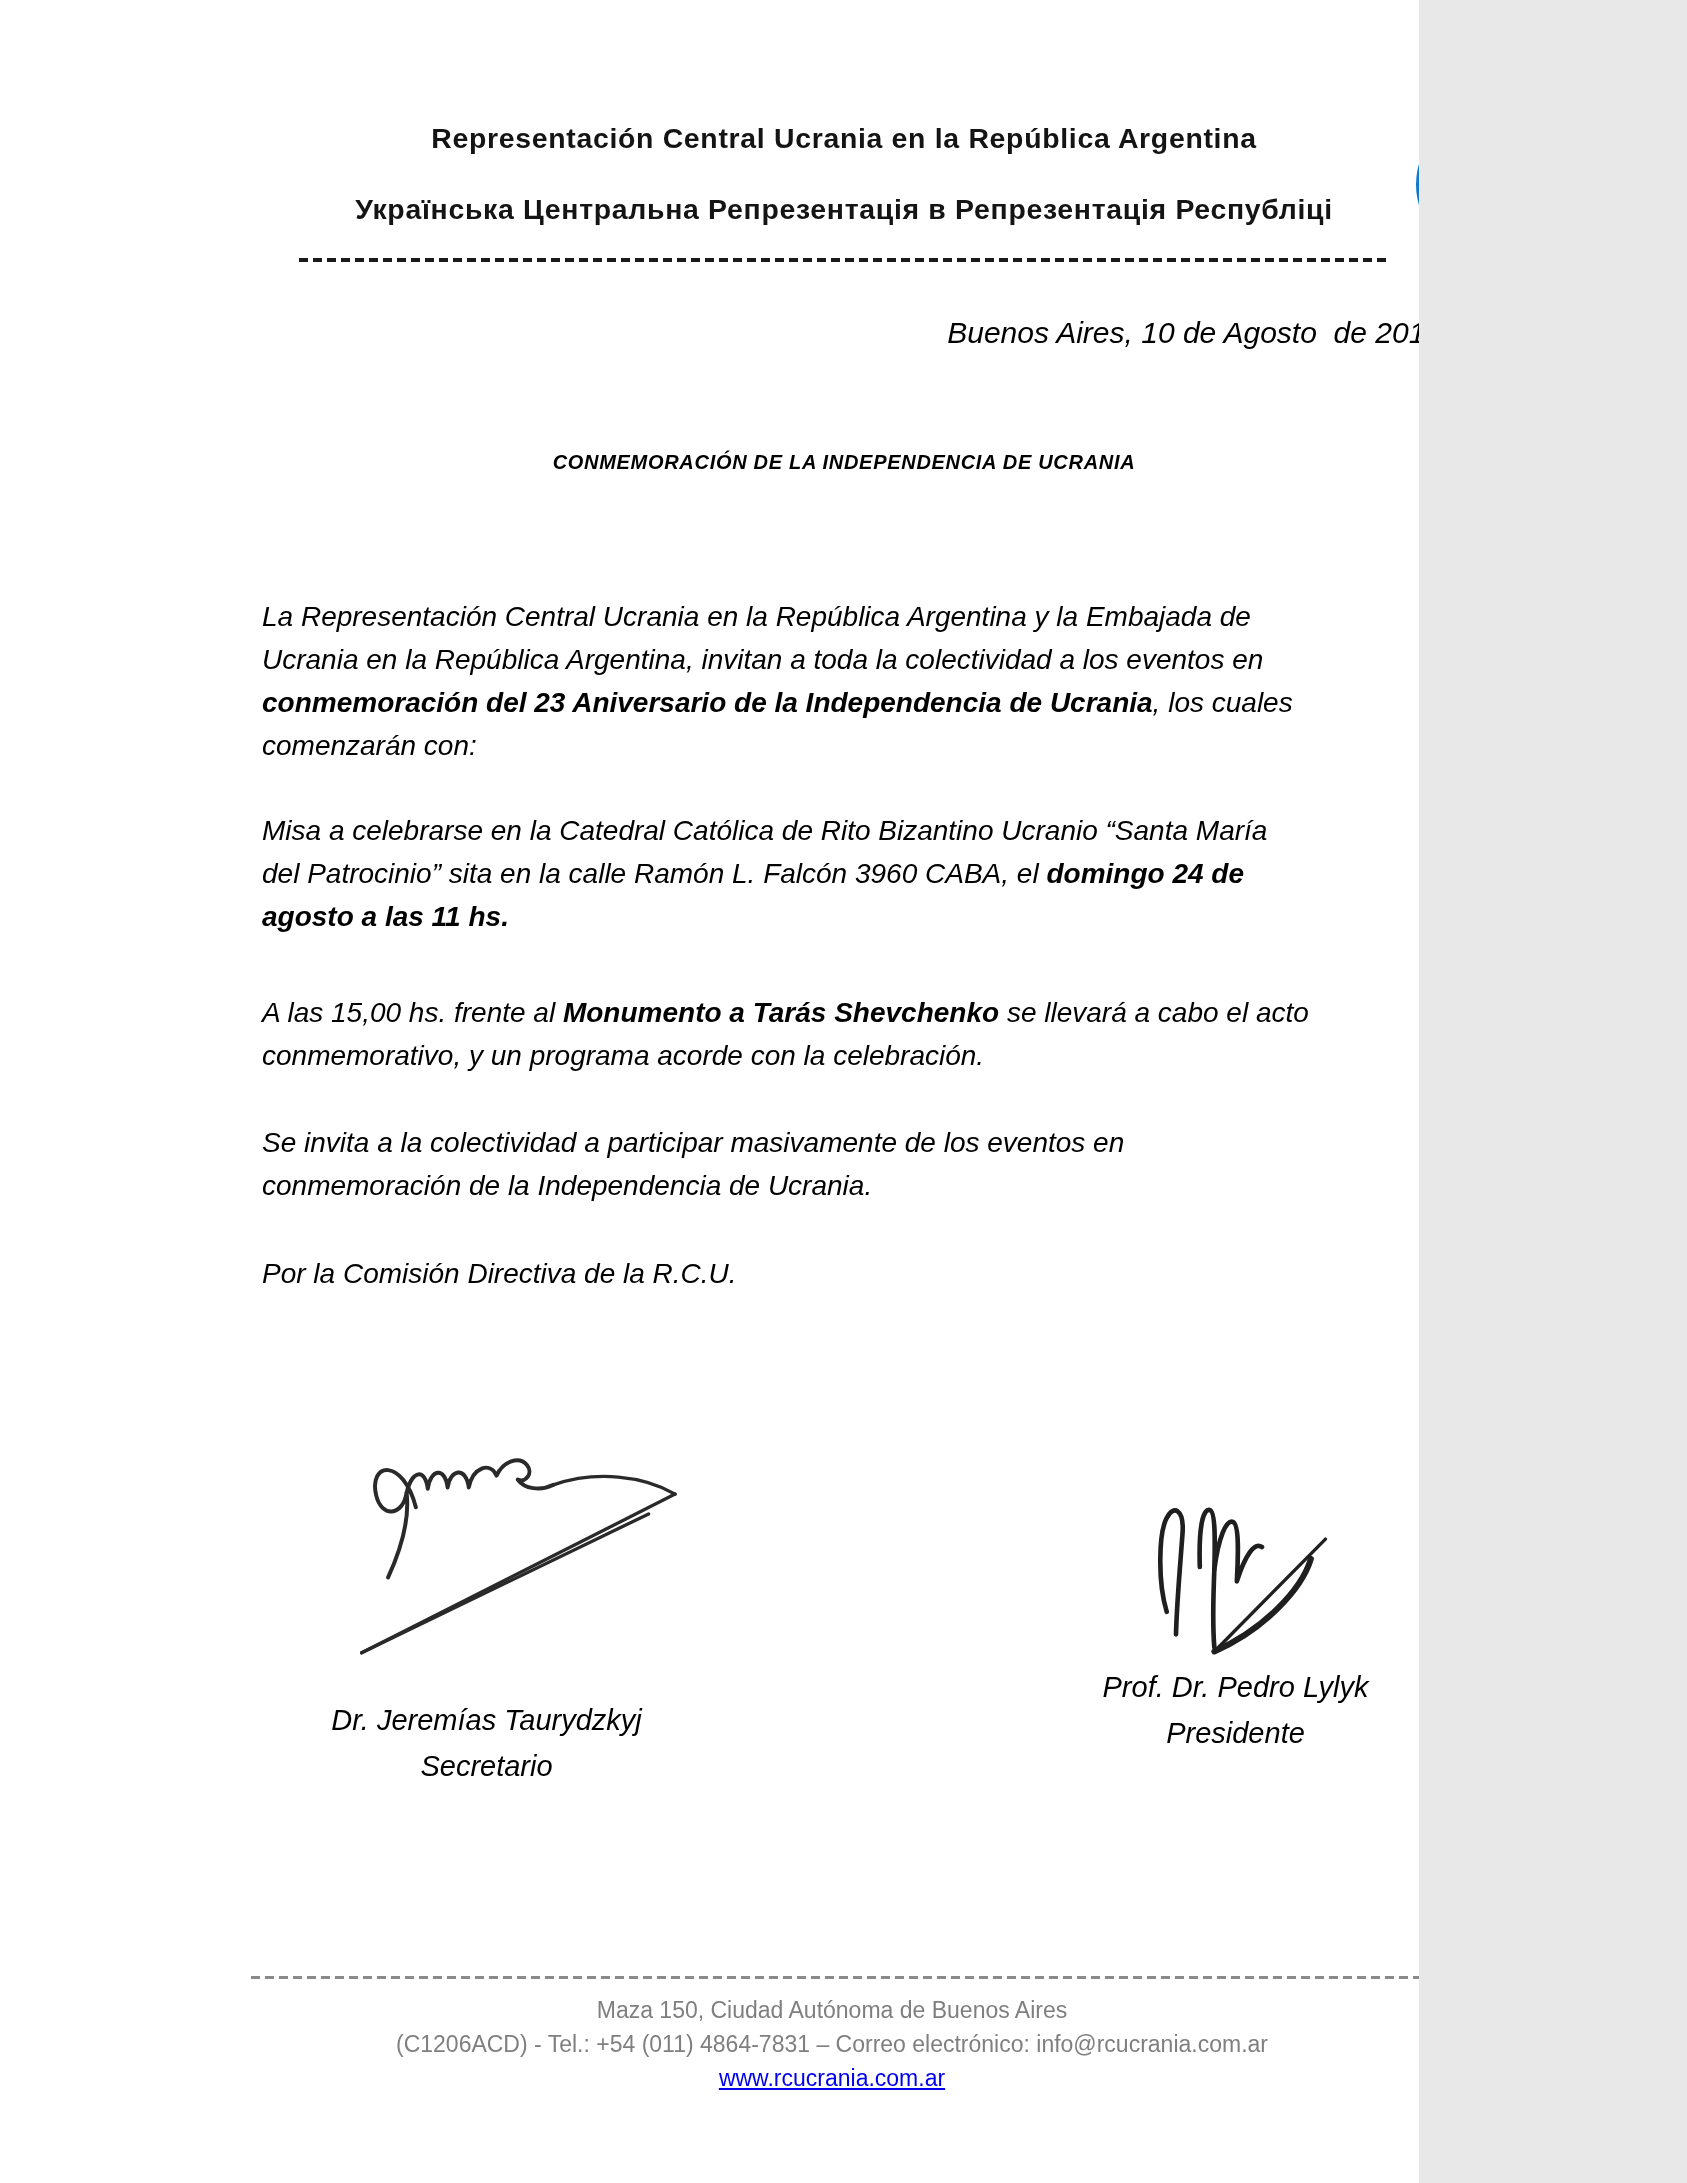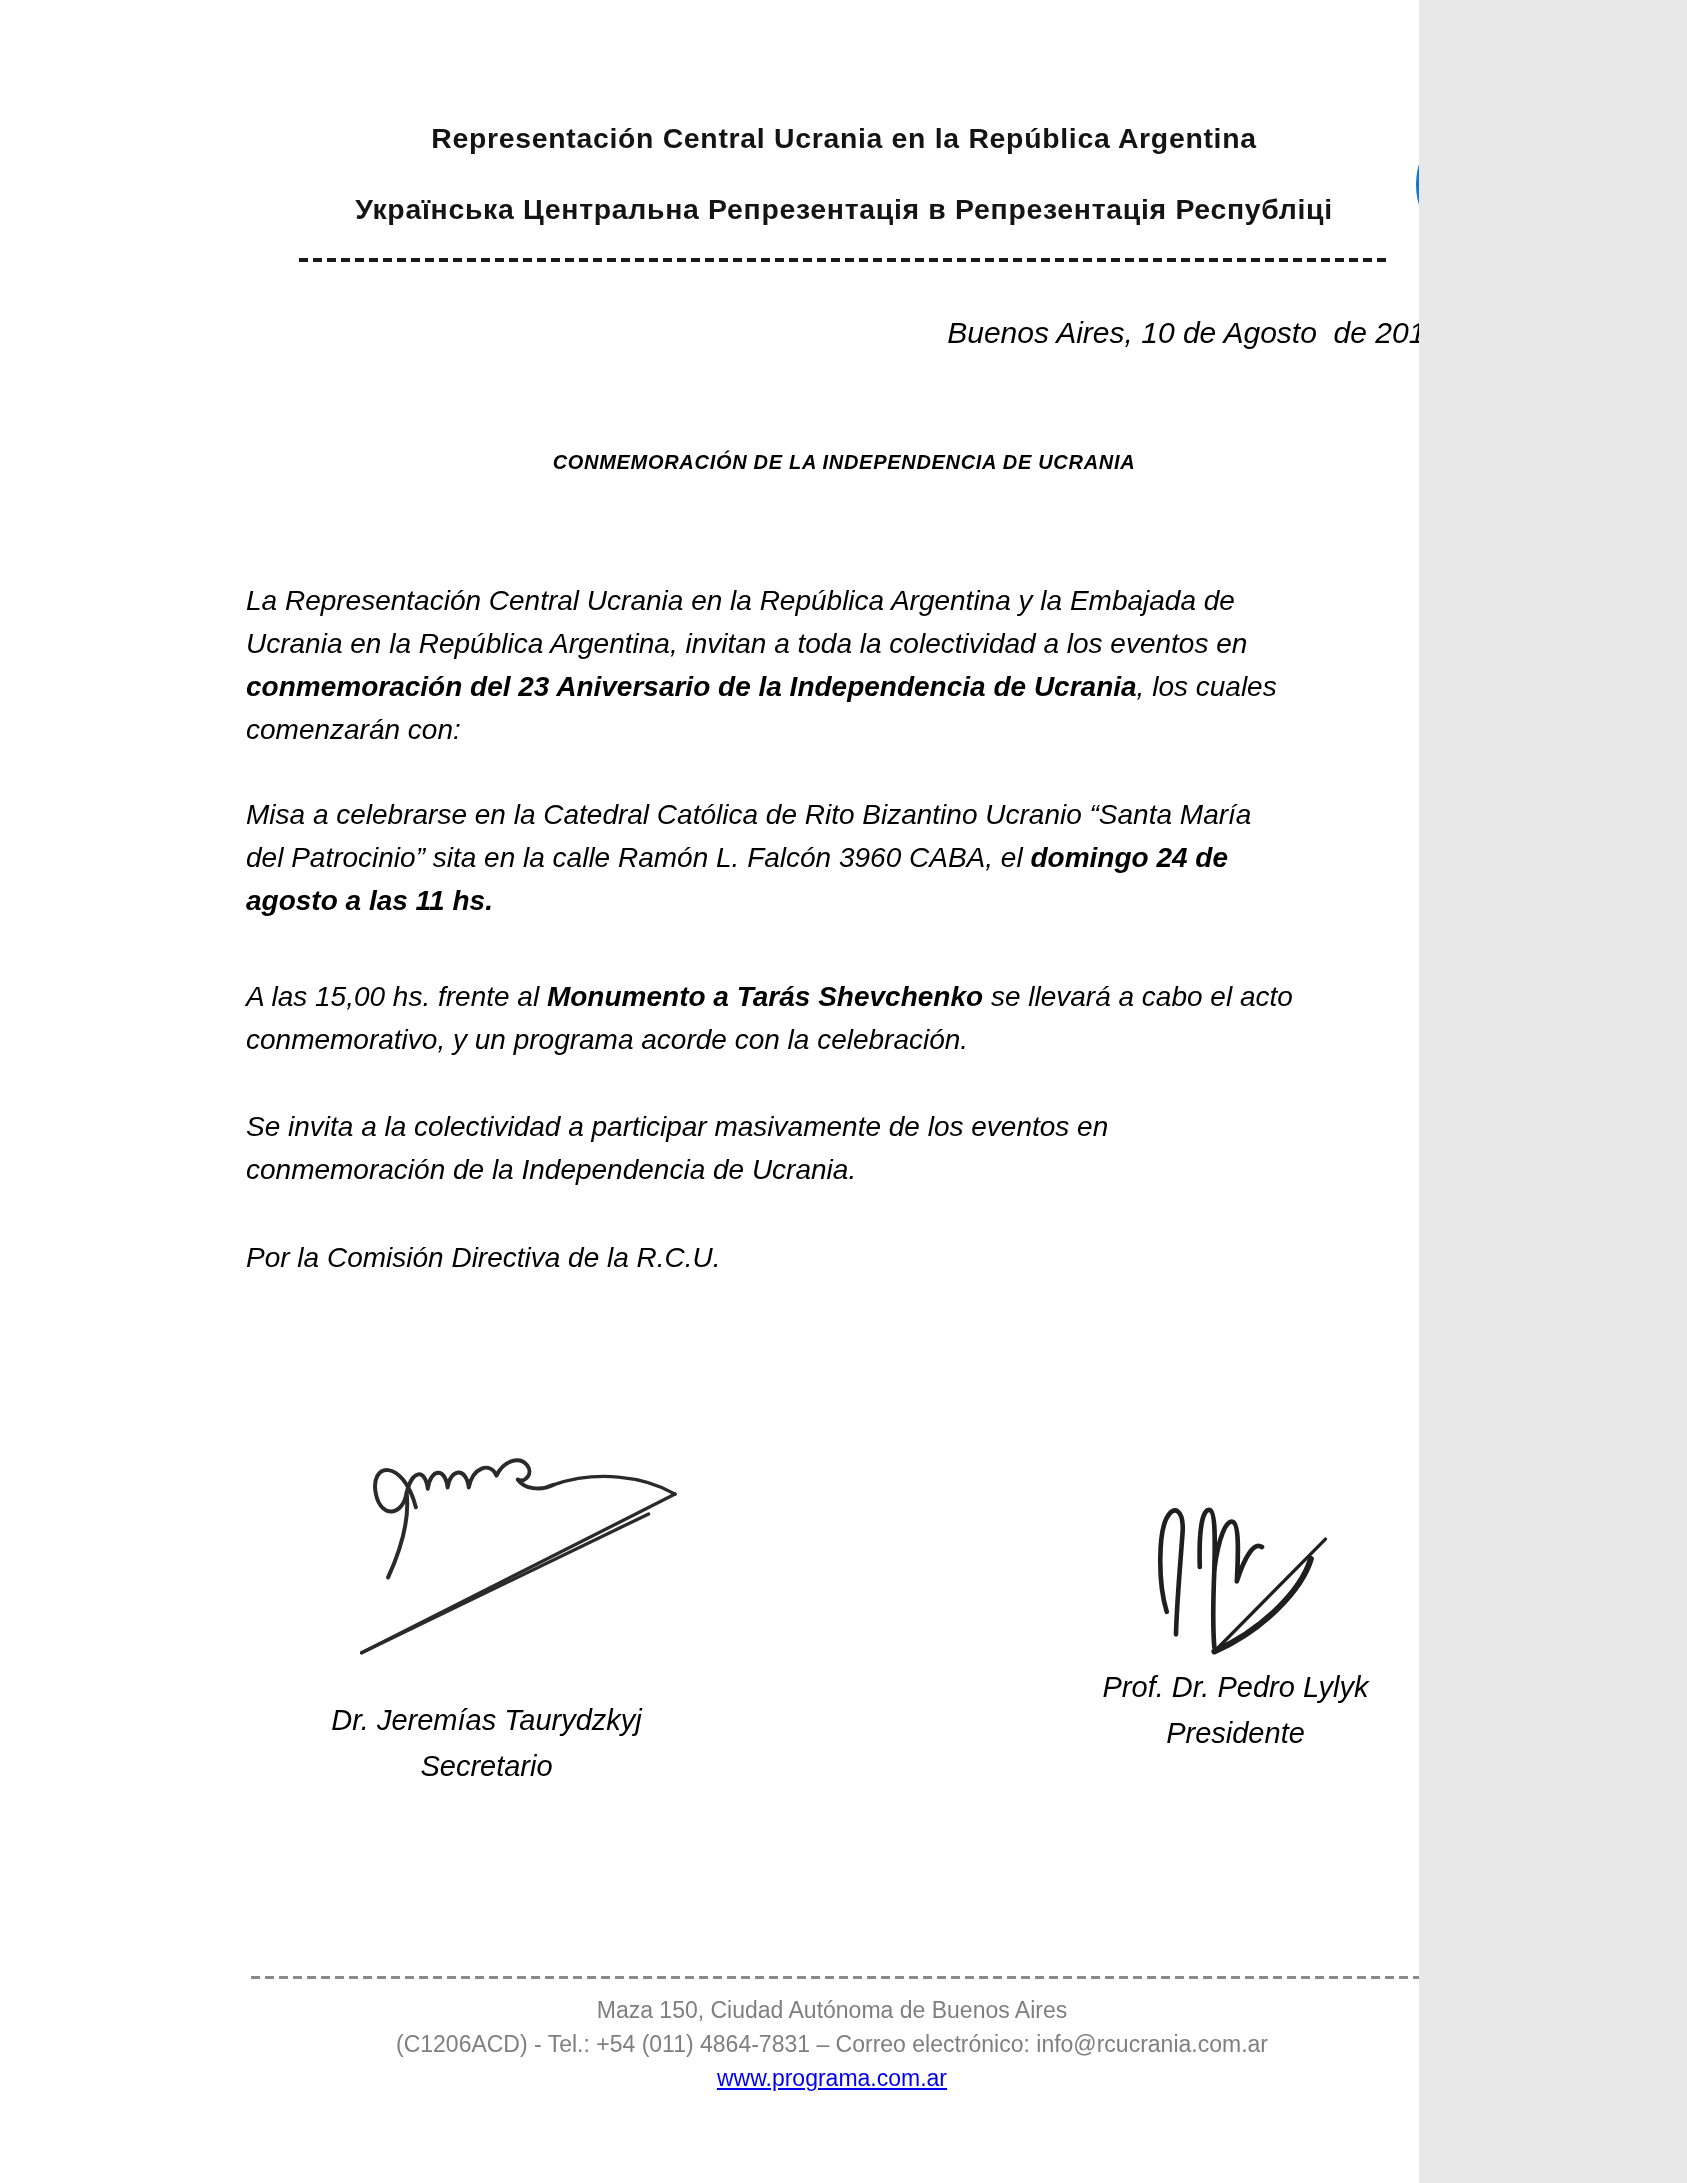--- a/index.html
+++ b/index.html
@@ -33,21 +33,21 @@
   }
   .letter-title{
     position:absolute;top:451px;left:246px;width:1196px;
     text-align:center;font-weight:bold;font-style:italic;
     font-size:20px;letter-spacing:0.7px;color:#000;white-space:pre;
   }
   
   .bp{
     position:absolute;left:246px;width:1224px;
     font-style:italic;font-size:28px;line-height:43px;
-    color:#000;white-space:pre-wrap;margin:0;
+    color:#000;white-space:pre-wrap;margin:16px;
   }
   .b{font-weight:bold;}
   
   .sig-svg{position:absolute;}
   .sig-block{
     position:absolute;width:463px;top:1664px;
     text-align:center;font-style:italic;font-size:29px;line-height:46px;
     color:#000;
   }
   .sig-left{left:255px;margin-top:33px;}
@@ -137,17 +137,17 @@
   </div>
   <div class="sig-block sig-right">
     <div>Prof. Dr. Pedro Lylyk</div>
     <div>Presidente</div>
   </div>
 
   <div class="dash-line footer-dash"></div>
   <div class="footer">
     <div>Maza 150, Ciudad Autónoma de Buenos Aires</div>
     <div>(C1206ACD) - Tel.: +54 (011) 4864-7831 – Correo electrónico: info@rcucrania.com.ar</div>
-    <div><a>www.programa.com.ar</a></div>
+    <div><a>www.rcucrania.com.ar</a></div>
   </div>
 
 </div>
 
 
 </body></html>

